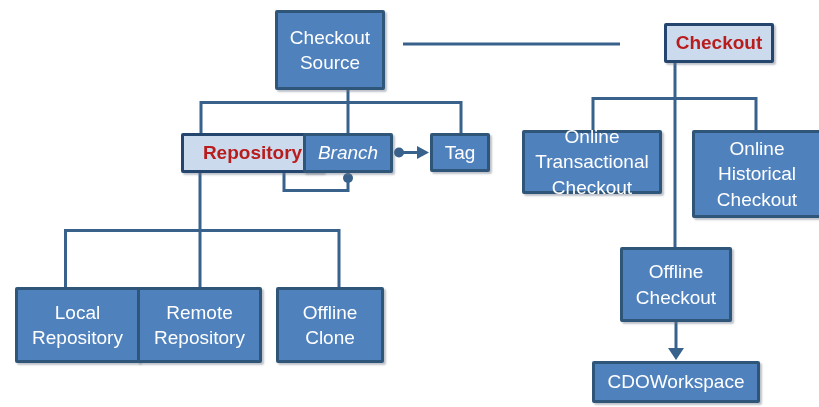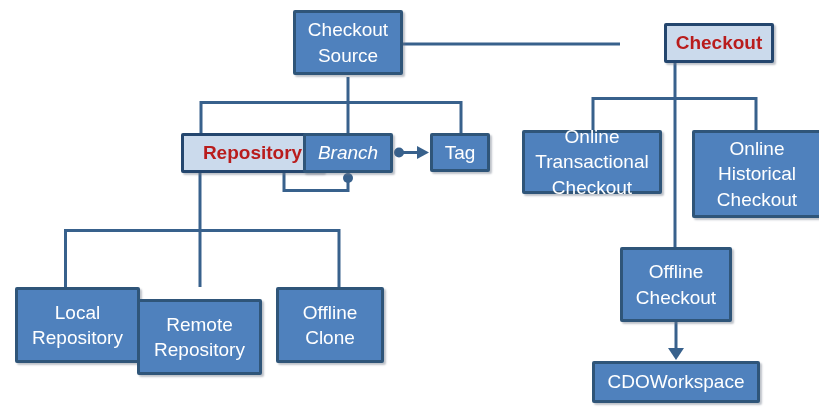--- a/index.html
+++ b/index.html
@@ -17,30 +17,30 @@
     text-align:center;
     font-size:19px;line-height:1.32;
     border:3px solid #2F5579;
     border-radius:2px;
     box-shadow:2px 2px 2px rgba(110,120,135,0.45);
     cursor:default;
   }
   .dark{background:#4F81BD;color:#FFFFFF;}
   .light{background:#CBDAEC;color:#b91c1c;font-weight:bold;border-color:#24466E;margin-left:44px;}
 
-  .pos-checkout-source{left:293px;top:10px;width:110px;height:65px;}
+  .pos-checkout-source{left:275px;top:10px;width:110px;height:80px;}
   .pos-checkout{left:620px;top:23px;width:110px;height:40px;}
   .pos-repository{left:137px;top:133px;width:143px;height:40px;}
   .pos-branch{left:303px;top:133px;width:90px;height:40px;font-style:italic;}
   .pos-tag{left:430px;top:133px;width:60px;height:39px;}
   .pos-online-transactional{left:522px;top:130px;width:140px;height:64px;}
   .pos-online-historical{left:692px;top:130px;width:130px;height:88px;}
   .pos-offline-checkout{left:620px;top:247px;width:112px;height:75px;}
   .pos-local-repository{left:15px;top:287px;width:125px;height:76px;}
-  .pos-remote-repository{left:137px;top:299px;width:125px;height:76px;}
+  .pos-remote-repository{left:137px;top:287px;width:125px;height:76px;}
   .pos-offline-clone{left:276px;top:287px;width:108px;height:76px;}
   .pos-cdo-workspace{left:592px;top:361px;width:168px;height:42px;}
 </style>
 </head>
 <body>
 
 <div class="stage">
 
   <svg class="edges" viewBox="0 0 819 407" xmlns="http://www.w3.org/2000/svg">
 

